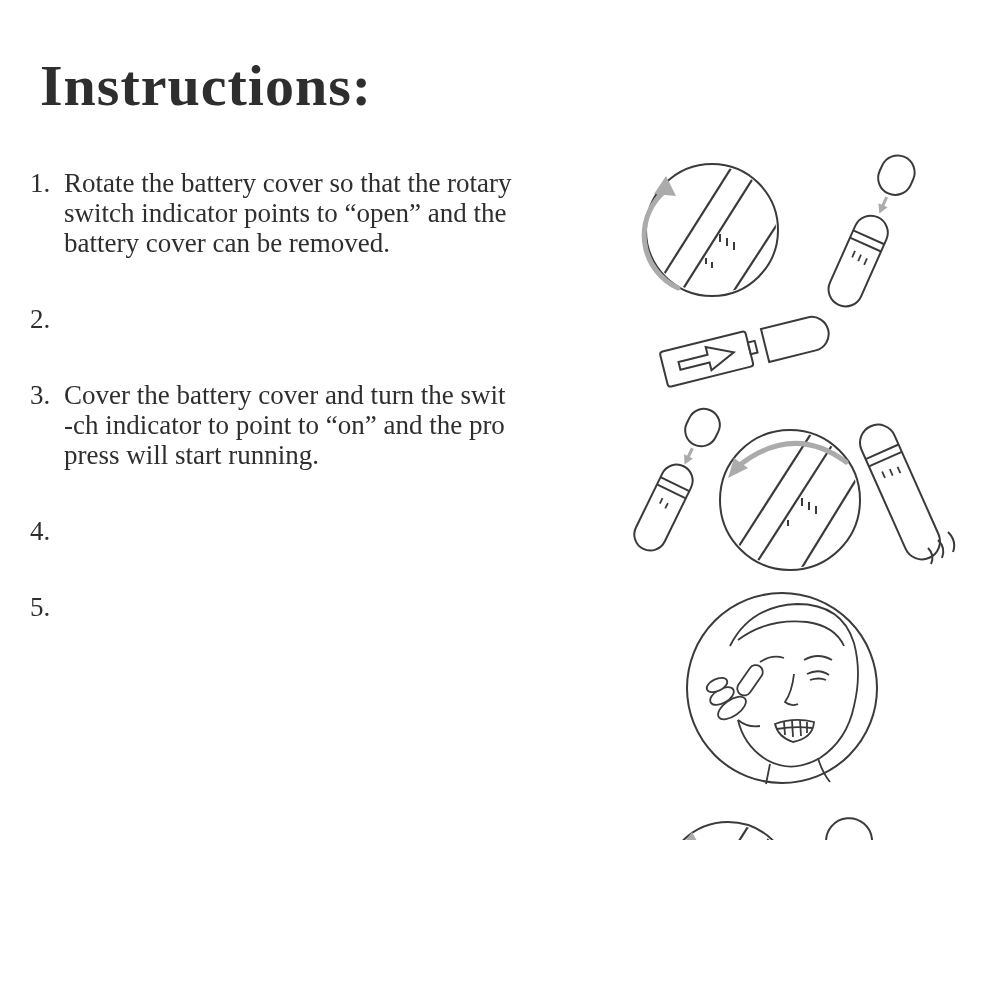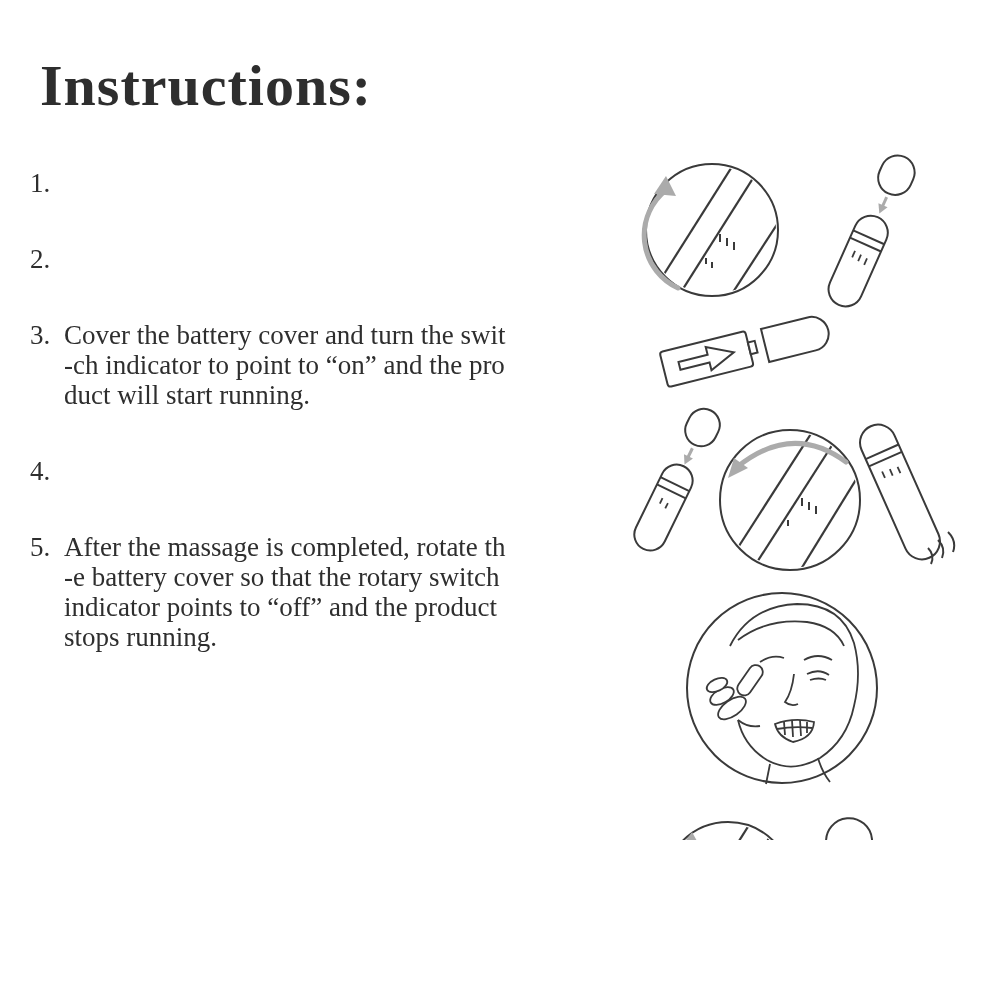--- a/index.html
+++ b/index.html
@@ -29,39 +29,38 @@
 </head>
 <body>
 
 <div class="page">
 
   <h1 class="title">Instructions:</h1>
 
   <ol class="steps">
     <li class="step">
       <span class="num">1.</span>
+      <span class="txt">Rotate the battery cover so that the rotary
+switch indicator points to “open” and the
+battery cover can be removed.</span>
     </li>
     <li class="step">
       <span class="num">2.</span>
     </li>
     <li class="step">
       <span class="num">3.</span>
       <span class="txt">Cover the battery cover and turn the swit
 -ch indicator to point to “on” and the pro
-duct will start running.</span>
+press will start running.</span>
     </li>
     <li class="step">
       <span class="num">4.</span>
     </li>
     <li class="step">
       <span class="num">5.</span>
-      <span class="txt">After the massage is completed, rotate th
--e battery cover so that the rotary switch
-indicator points to “off” and the product
-stops running.</span>
     </li>
   </ol>
 
   <svg class="illus" style="left:620px; top:148px;" width="330" height="170" viewBox="0 0 330 170">
     <defs>
         <clipPath id="clipC1">
           <circle cx="92" cy="82" r="64"></circle>
         </clipPath>
       </defs>
     <circle cx="92" cy="82" r="66" fill="#fff" stroke="currentColor" stroke-width="2"></circle>

